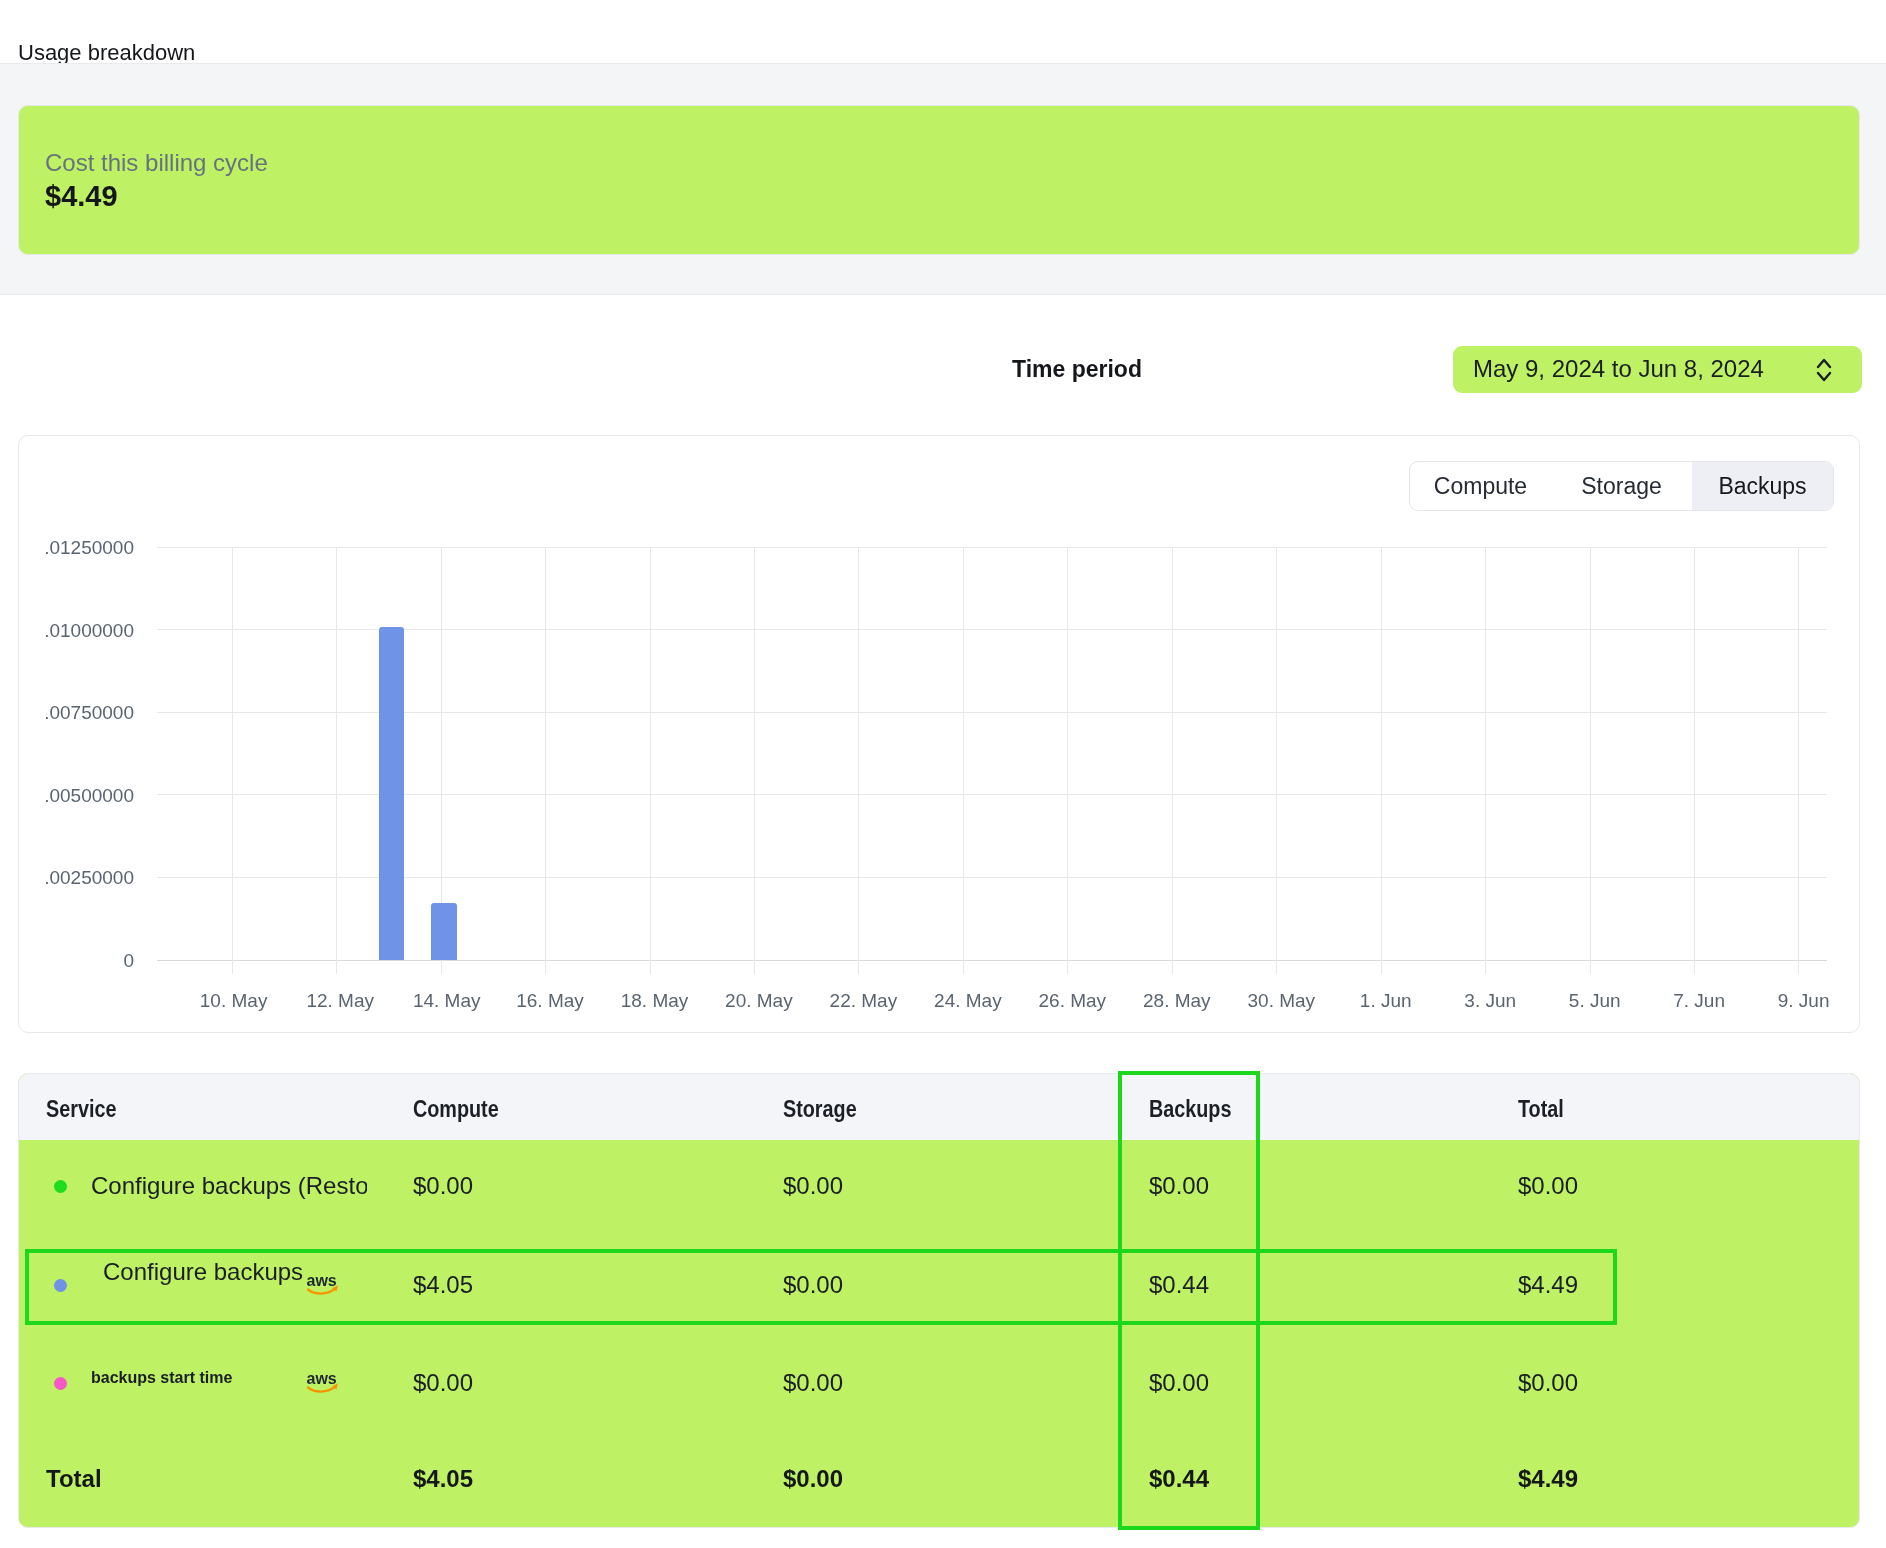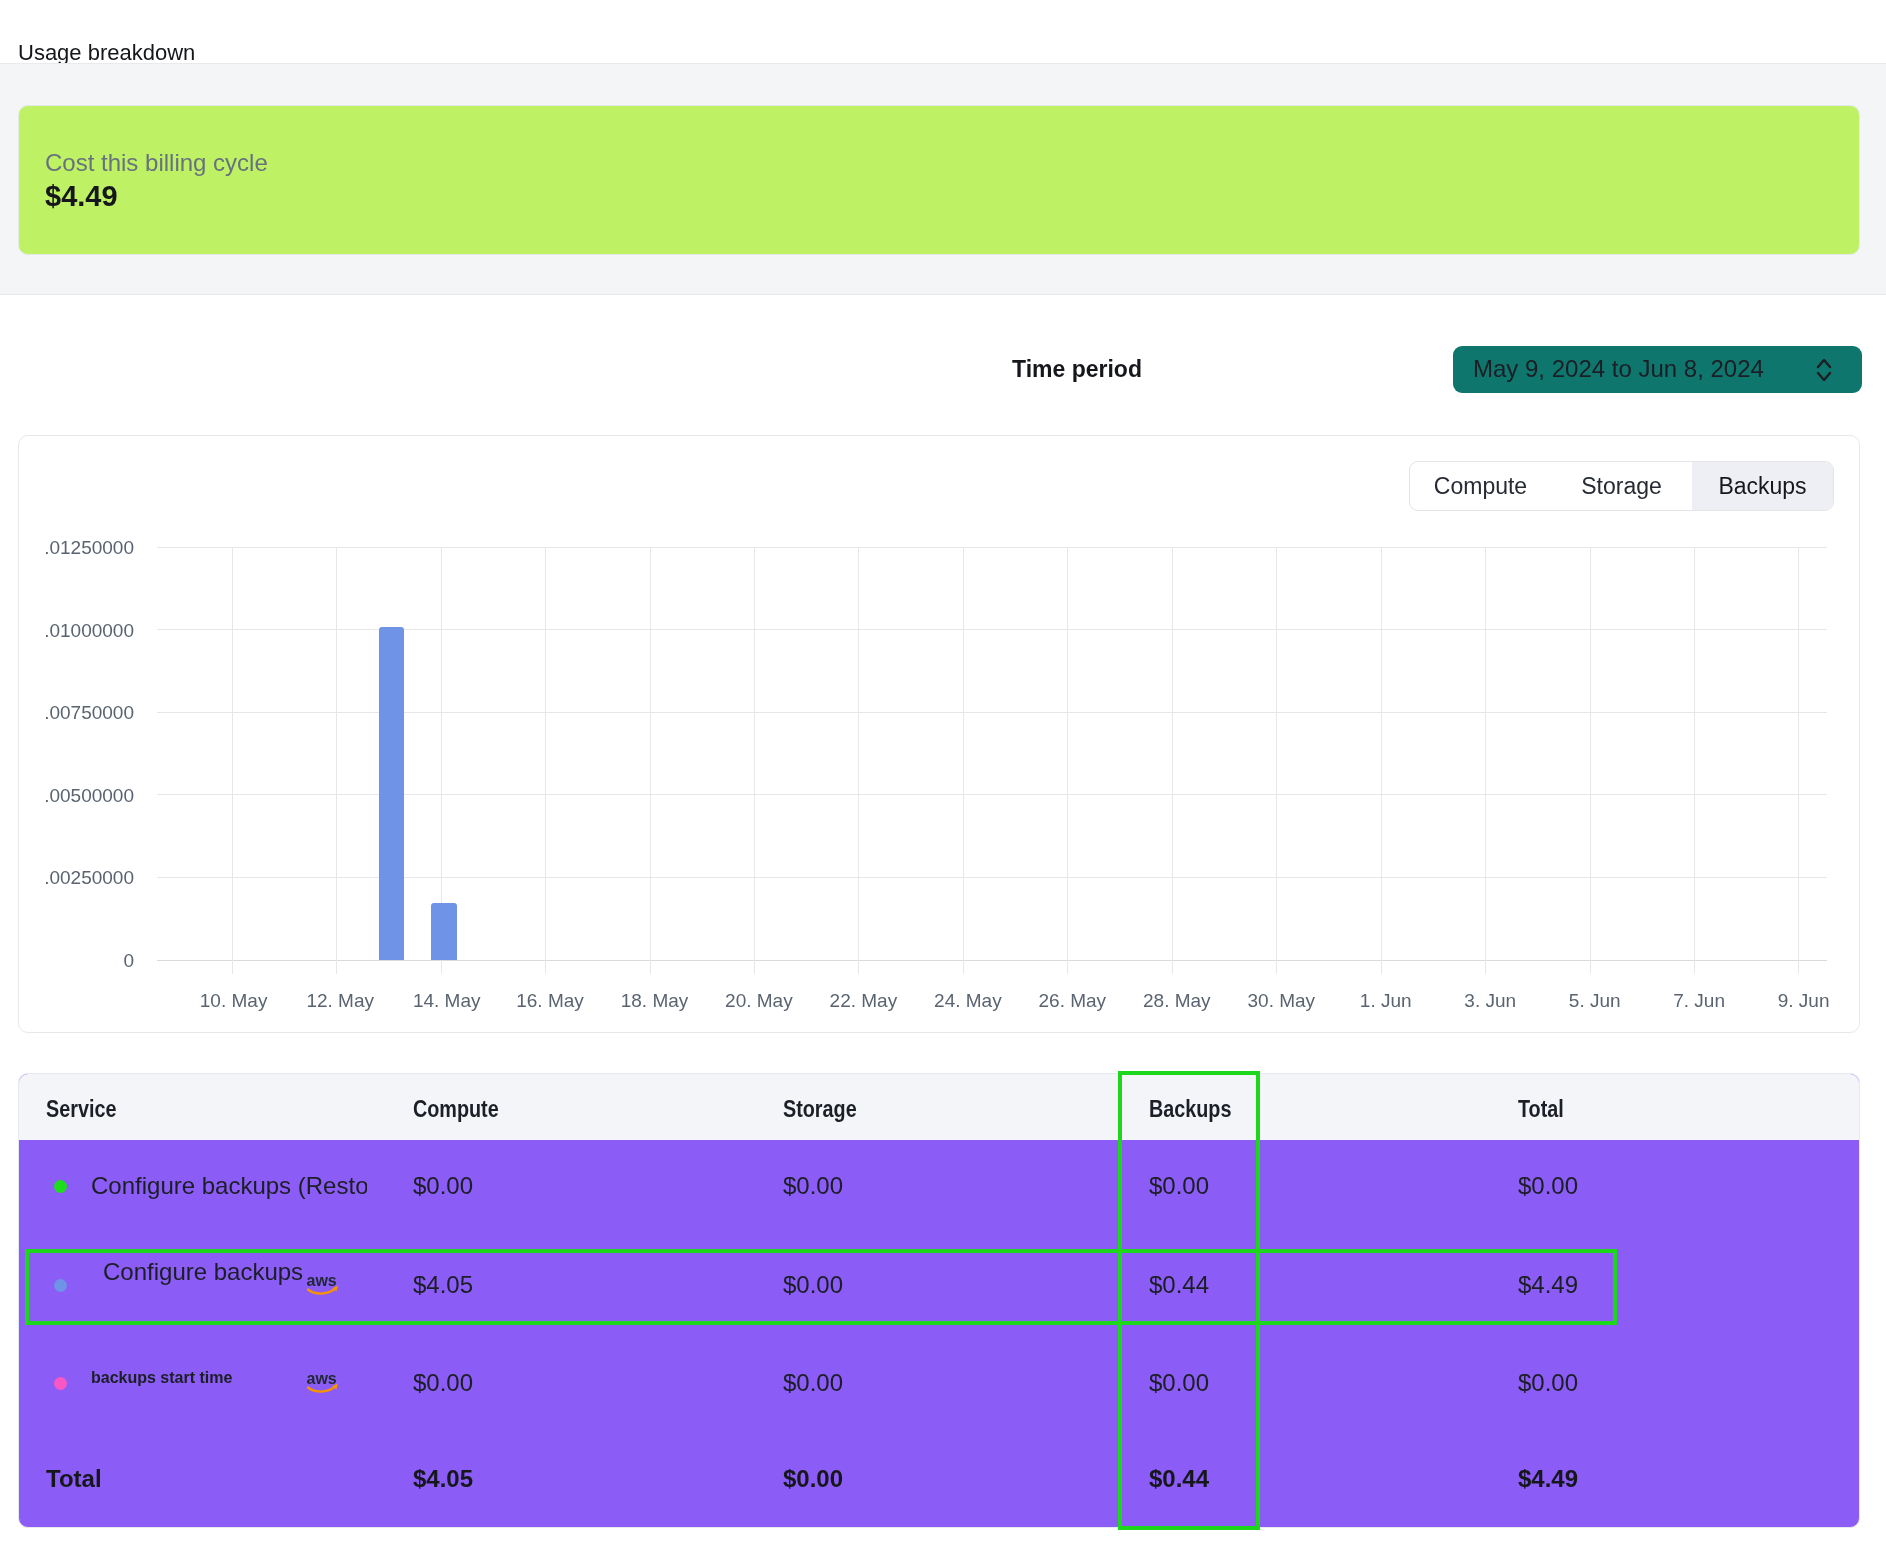--- a/index.html
+++ b/index.html
@@ -14,21 +14,21 @@
   <div class="abs" style="left:18px; top:5px; font-size:22px; font-weight:normal; color:#15171b;margin-top:35px;">Usage breakdown</div>
 
   <div class="abs" style="left:0; top:63px; width:1886px; height:232px; background:#f4f5f7; border-top:1px solid #e9eaec; border-bottom:1px solid #e7e8ea;"></div>
 
   <div class="abs" style="left:18px; top:105px; width:1842px; height:150px; background:#bef264; border:1px solid #e7e8eb; border-radius:10px;">
     <div class="abs" style="left:26px; top:43px; font-size:24px; color:#68727f;">Cost this billing cycle</div>
     <div class="abs" style="left:26px; top:74px; font-size:29px; font-weight:bold; color:#15171b;">$4.49</div>
   </div>
 
   <div class="abs" style="left:1012px; top:356px; width:400px; text-align:left; font-size:23px; font-weight:bold; color:#15171b;">Time period</div>
-  <div class="abs" style="left:1453px; top:346px; width:409px; height:47px; background:#0f766e; border-radius:9px;">
+  <div class="abs" style="left:1453px; top:346px; width:409px; height:47px; background:#bef264; border-radius:9px;">
     <div class="abs" style="left:20px; top:9px; font-size:24px; color:#1b1e24;">May 9, 2024 to Jun 8, 2024</div>
     <svg class="abs" style="left:361px; top:10px;" width="20" height="28" viewBox="0 0 20 28">
       <polyline points="4,11 10,4 16,11" fill="none" stroke="#1b1e24" stroke-width="2.4" stroke-linecap="round" stroke-linejoin="round"></polyline>
       <polyline points="4,17 10,24 16,17" fill="none" stroke="#1b1e24" stroke-width="2.4" stroke-linecap="round" stroke-linejoin="round"></polyline>
     </svg>
   </div>
 
   <div class="abs" style="left:18px; top:435px; width:1842px; height:598px; background:#fff; border:1px solid #e7e8eb; border-radius:10px;"></div>
 
   <div class="abs" style="left:1409px; top:461px; width:425px; height:50px; background:#fff; border:1px solid #e3e4e8; border-radius:9px; display:flex;">
@@ -93,21 +93,21 @@
       <text x="1176.8" y="1007">28. May</text>
       <text x="1281.3" y="1007">30. May</text>
       <text x="1385.7" y="1007">1. Jun</text>
       <text x="1490.2" y="1007">3. Jun</text>
       <text x="1594.7" y="1007">5. Jun</text>
       <text x="1699.1" y="1007">7. Jun</text>
       <text x="1803.6" y="1007">9. Jun</text>
     </g>
   </svg>
 
-  <div class="abs" style="left:18px; top:1073px; width:1842px; height:455px; background:#8b5cf6; border:1px solid #e8e9ec; border-radius:10px; overflow:hidden;">
+  <div class="abs" style="left:18px; top:1073px; width:1842px; height:455px; background:#bef264; border:1px solid #e8e9ec; border-radius:10px; overflow:hidden;">
     <div class="abs" style="left:0; top:0; width:1840px; height:66px; background:#f3f5f9;"></div>
 
     <div class="abs hdr" style="left:27px; top:22px; font-size:23px; font-weight:bold; color:#1c1f26; transform:scaleX(0.86); transform-origin:left center;">Service</div>
     <div class="abs hdr" style="left:394px; top:22px; font-size:23px; font-weight:bold; color:#1c1f26; transform:scaleX(0.86); transform-origin:left center;">Compute</div>
     <div class="abs hdr" style="left:764px; top:22px; font-size:23px; font-weight:bold; color:#1c1f26; transform:scaleX(0.86); transform-origin:left center;">Storage</div>
     <div class="abs hdr" style="left:1130px; top:22px; font-size:23px; font-weight:bold; color:#1c1f26; transform:scaleX(0.86); transform-origin:left center;">Backups</div>
     <div class="abs hdr" style="left:1499px; top:22px; font-size:23px; font-weight:bold; color:#1c1f26; transform:scaleX(0.86); transform-origin:left center;">Total</div>
 
     <div class="abs" style="left:35px; top:105.5px; width:13px; height:13px; border-radius:50%; background:#1ddd1d;"></div>
     <div class="abs" style="left:72px; top:98px; width:276px; font-size:24px; color:#1b1e24; white-space:nowrap; overflow:hidden;">Configure backups (Restored)</div>

